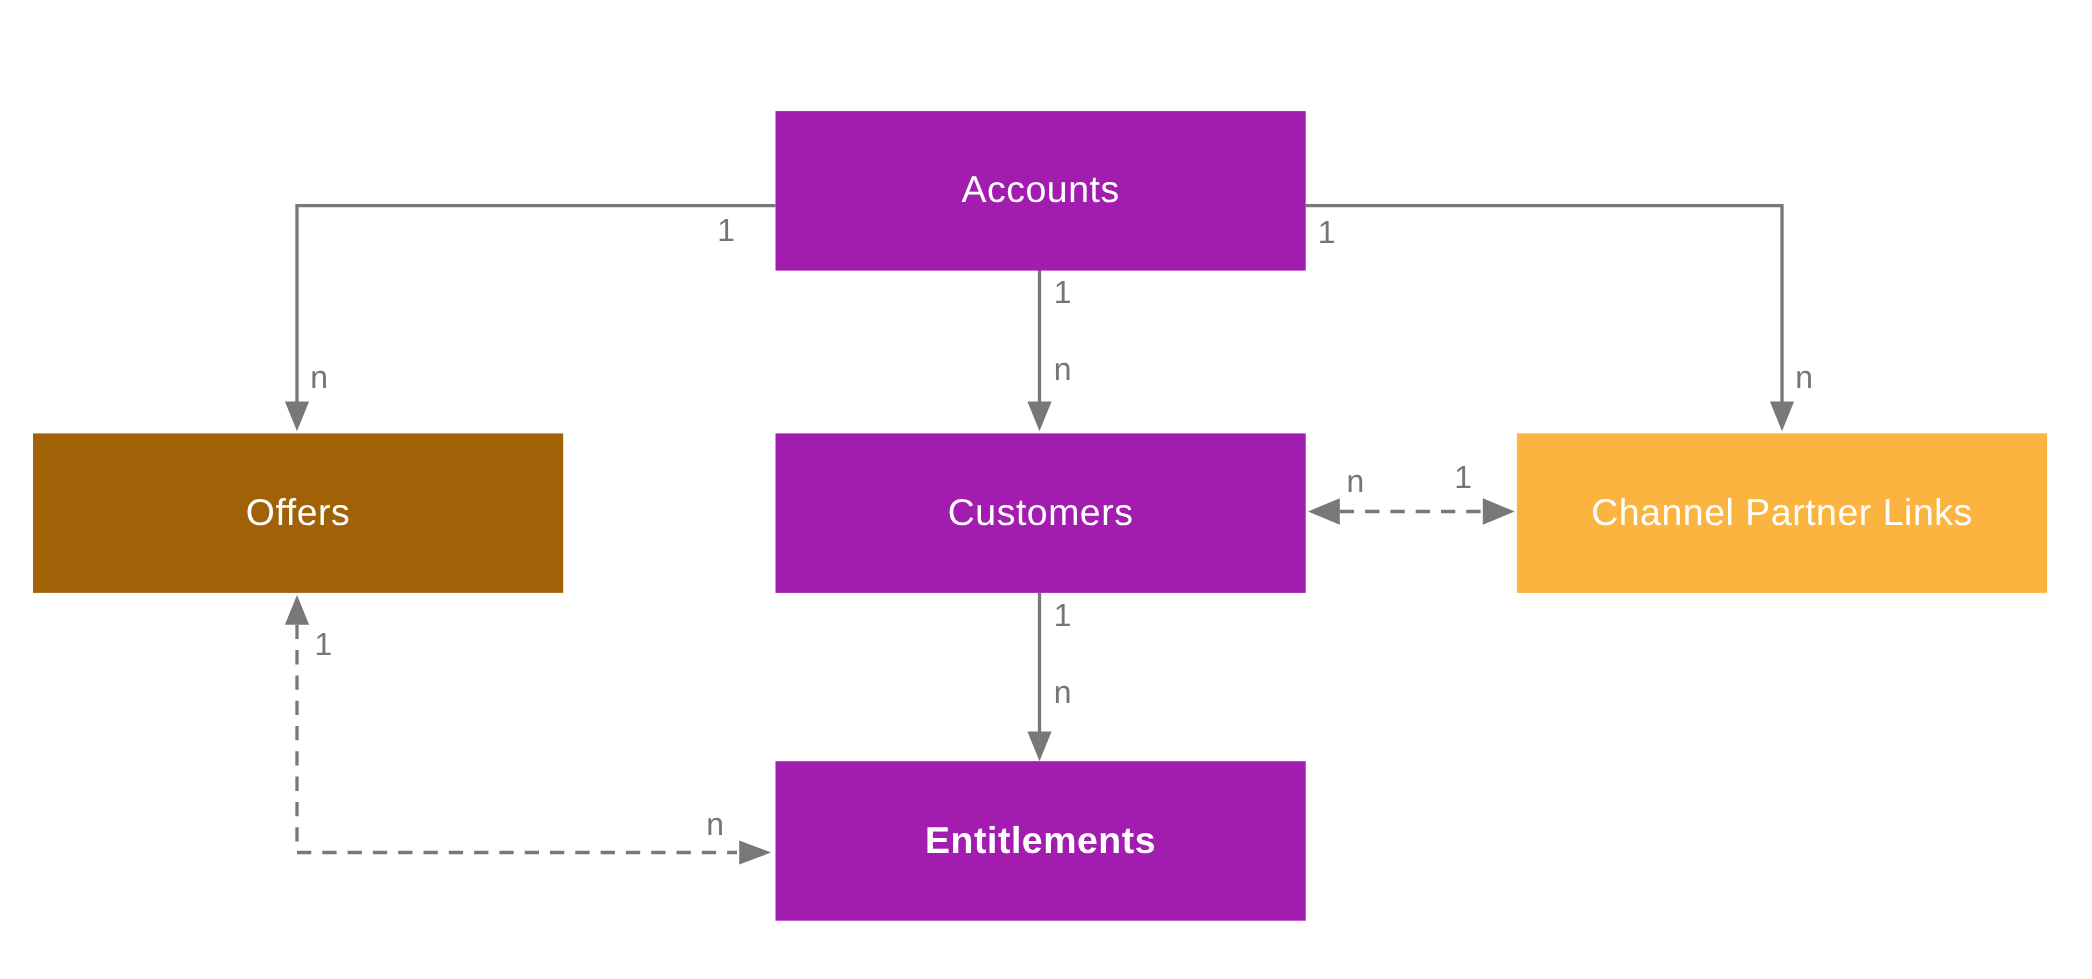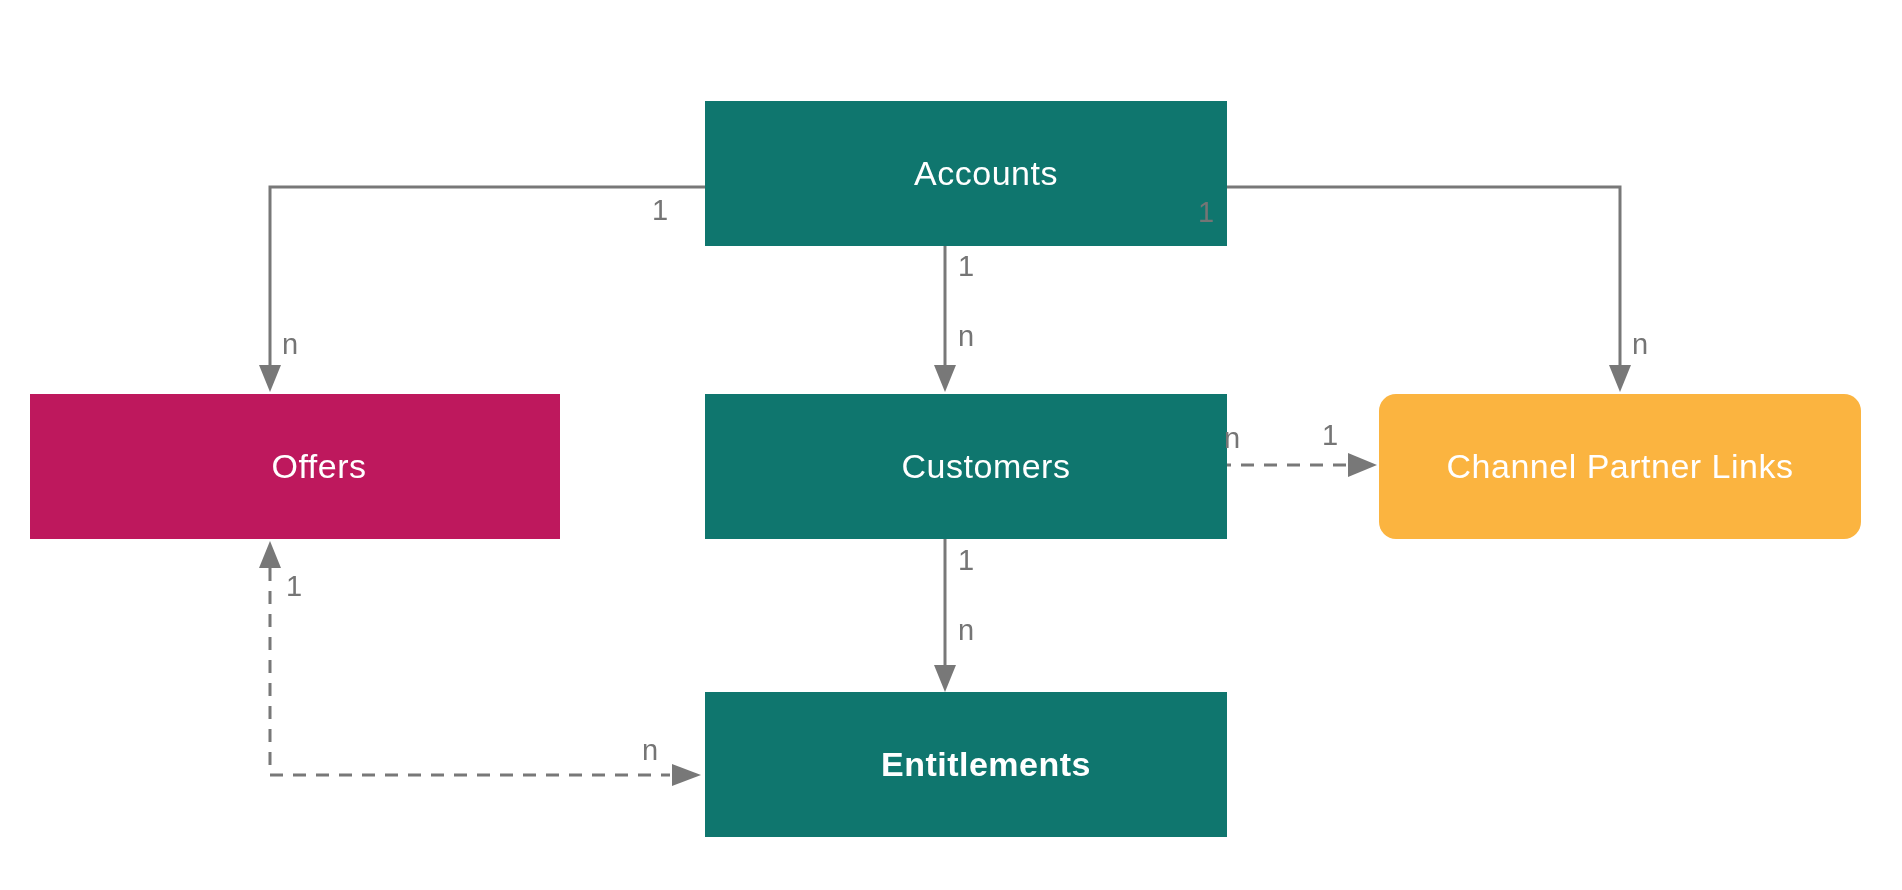--- a/index.html
+++ b/index.html
@@ -38,23 +38,23 @@
     position: absolute;
     width: 482px;
     height: 145px;
     display: flex;
     align-items: center;
     justify-content: center;
     color: #ffffff;
     font-size: 34px;
     letter-spacing: 0.5px;
   }
-  .node.blue   { background: #0f766e; padding-left: 40px; }
-  .node.green  { background: #be185d; padding-left: 48px; }
-  .node.orange { background: #fbb440; border-radius: 17px; }
+  .node.blue   { background: #a21caf; }
+  .node.green  { background: #a16207; }
+  .node.orange { background: #fbb440; }
   .node-accounts     { left: 705px; top: 101px; }
   .node-offers       { left: 30px;  top: 394px; }
   .node-customers    { left: 705px; top: 394px; align-items: center; }
   .node-cpl          { left: 1379px; top: 394px; }
   .node-entitlements { left: 705px; top: 692px; font-weight: bold; }
   .node-note {
     position: absolute;
     left: 1379px;
     top: 548px;
     width: 482px;

